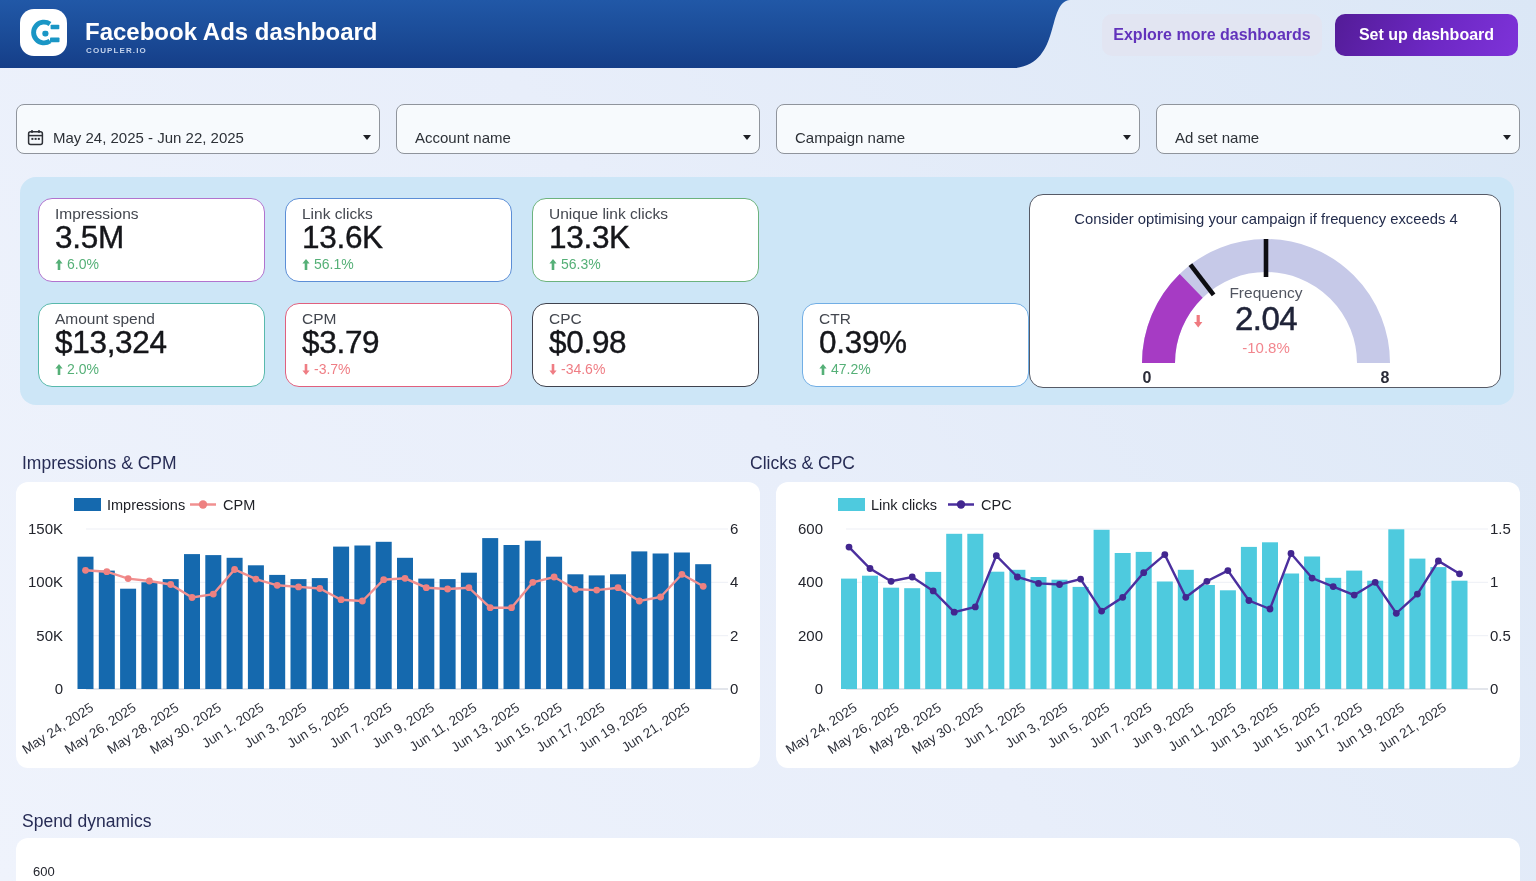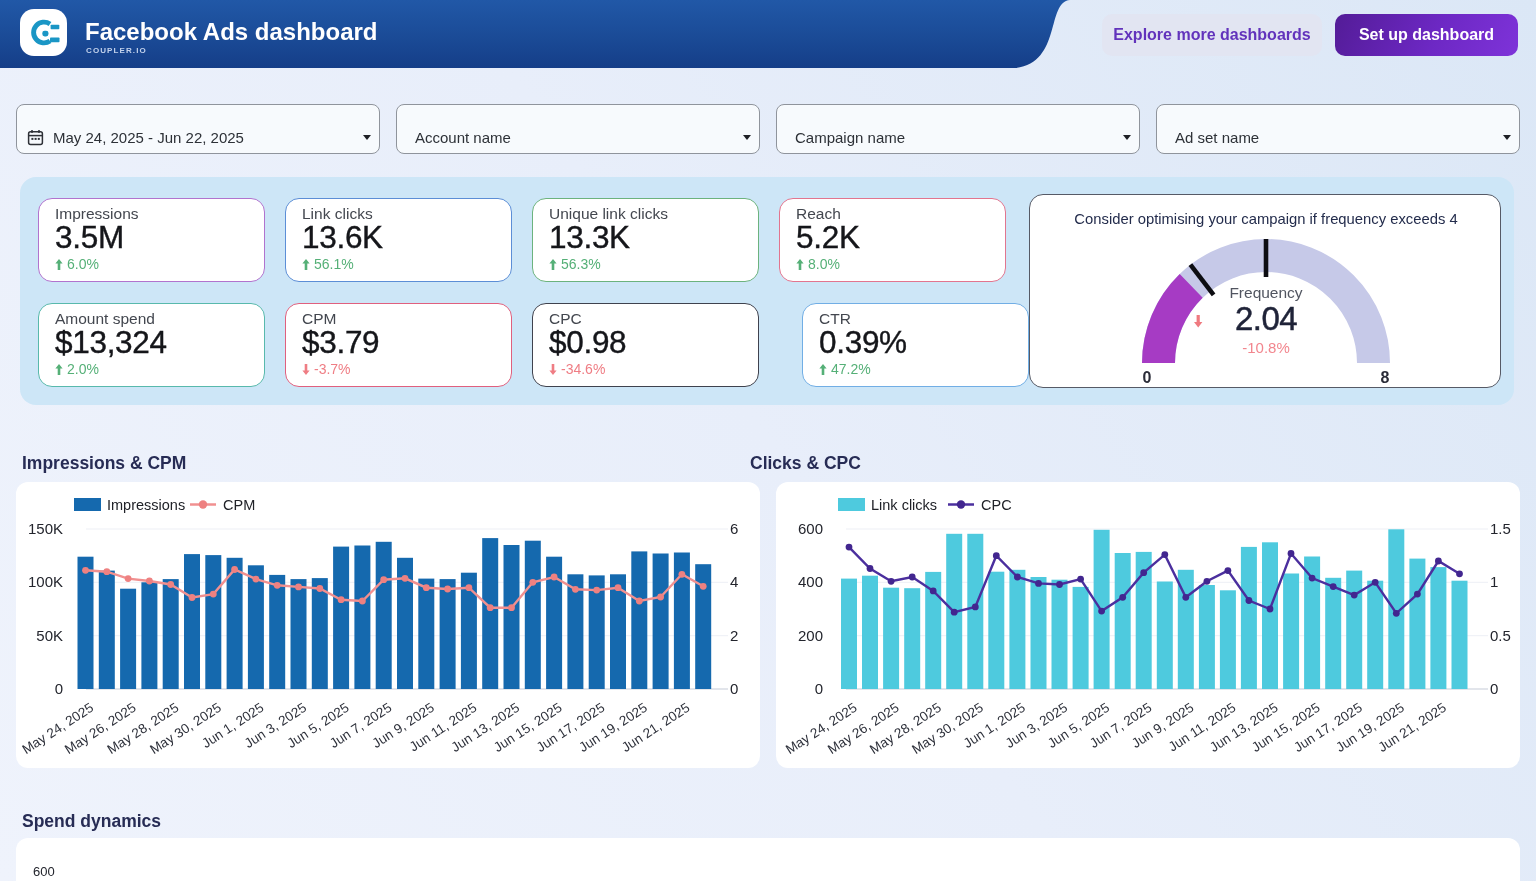--- a/index.html
+++ b/index.html
@@ -20,21 +20,21 @@
   border-top:5px solid #1e2025; }
 .panel { position:absolute; left:20px; top:177px; width:1494px; height:228px; background:#cde6f7; border-radius:16px; }
 .kcard { position:absolute; width:227px; height:84px; background:#fff; border:1.5px solid; border-radius:14px; padding:6px 16px 0; }
 .klab { font-size:15.5px; color:#43474f; line-height:18px; }
 .kval { font-size:31.5px; color:#15161a; line-height:28px; letter-spacing:-0.3px; -webkit-text-stroke:0.4px #15161a; }
 .kdel { font-size:14px; margin-top:5px; display:flex; align-items:center; }
 .kdel .d { margin-right:4px; }
 .gauge { position:absolute; left:1009px; top:17px; width:472px; height:194px; background:#fff;
   border:1.5px solid #565a66; border-radius:14px; }
 .gtitle { position:absolute; left:0; top:16px; width:472px; text-align:center; font-size:14.8px; color:#232c4c; }
-.ctitle { position:absolute; font-size:17.5px; font-weight:bold; color:#272c55; }
+.ctitle { position:absolute; font-size:17.5px; font-weight:normal; color:#272c55; }
 .ccard { position:absolute; top:482px; width:744px; height:286px; background:#fff; border-radius:12px; overflow:hidden; }
 .scard { position:absolute; left:16px; top:838px; width:1504px; height:60px; background:#fff; border-radius:12px 12px 0 0; }
 .s600 { position:absolute; left:33px; top:864px; font-size:13px; color:#23252d; }
 .gauge svg, .ccard svg { position:absolute; left:0; top:0; }
 </style></head>
 <body>
 <svg class="hdr" width="1536" height="70" viewBox="0 0 1536 70">
  <defs>
       <linearGradient id="hg" x1="0" y1="0" x2="0" y2="1">
    <stop offset="0" stop-color="#2158a7"></stop>
@@ -101,30 +101,20 @@
       </div>
     </div>
     <div class="kcard" style="left:512px;top:21px;border-color:#6cb37e">
       <div class="klab">Unique link clicks</div>
       <div class="kval">13.3K</div>
       <div class="kdel" style="color:#55b077">
         <svg class="d" width="8" height="11" viewBox="0 0 8 11">
           <path d="M4 0 L7.6 4.6 H5.3 V11 H2.7 V4.6 H0.4 Z" fill="#55b077"></path>
         </svg>
         <span>56.3%</span>
-      </div>
-    </div>
-    <div class="kcard" style="left:759px;top:21px;border-color:#e2758f">
-      <div class="klab">Reach</div>
-      <div class="kval">5.2K</div>
-      <div class="kdel" style="color:#55b077">
-        <svg class="d" width="8" height="11" viewBox="0 0 8 11">
-          <path d="M4 0 L7.6 4.6 H5.3 V11 H2.7 V4.6 H0.4 Z" fill="#55b077"></path>
-        </svg>
-        <span>8.0%</span>
       </div>
     </div>
     <div class="kcard" style="left:18px;top:126px;border-color:#58b9ac">
       <div class="klab">Amount spend</div>
       <div class="kval">$13,324</div>
       <div class="kdel" style="color:#55b077">
         <svg class="d" width="8" height="11" viewBox="0 0 8 11">
           <path d="M4 0 L7.6 4.6 H5.3 V11 H2.7 V4.6 H0.4 Z" fill="#55b077"></path>
         </svg>
         <span>2.0%</span>

